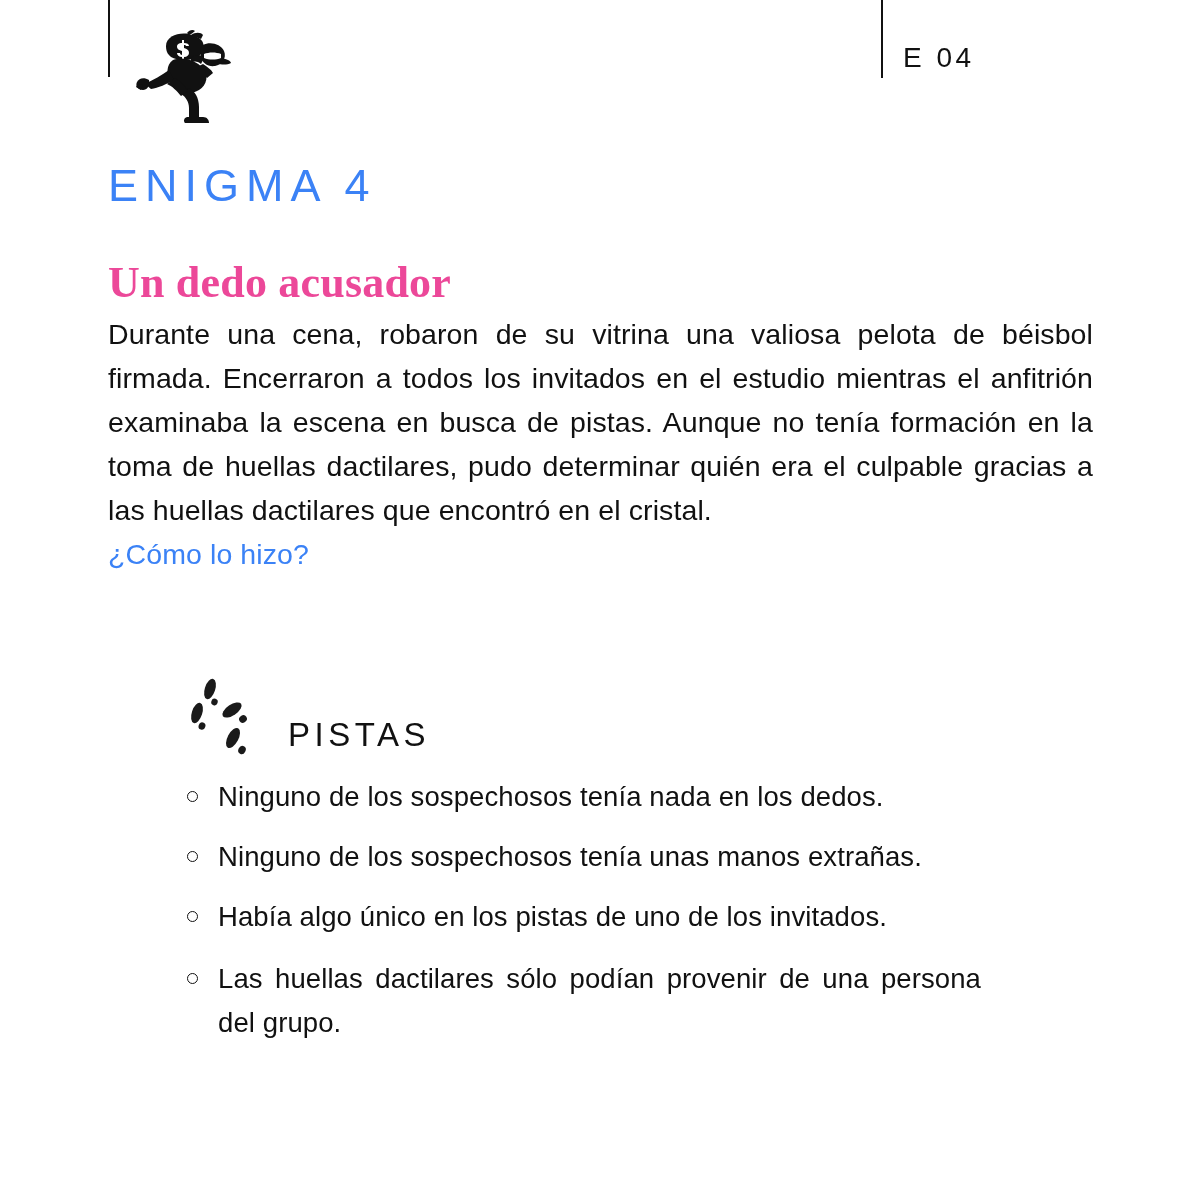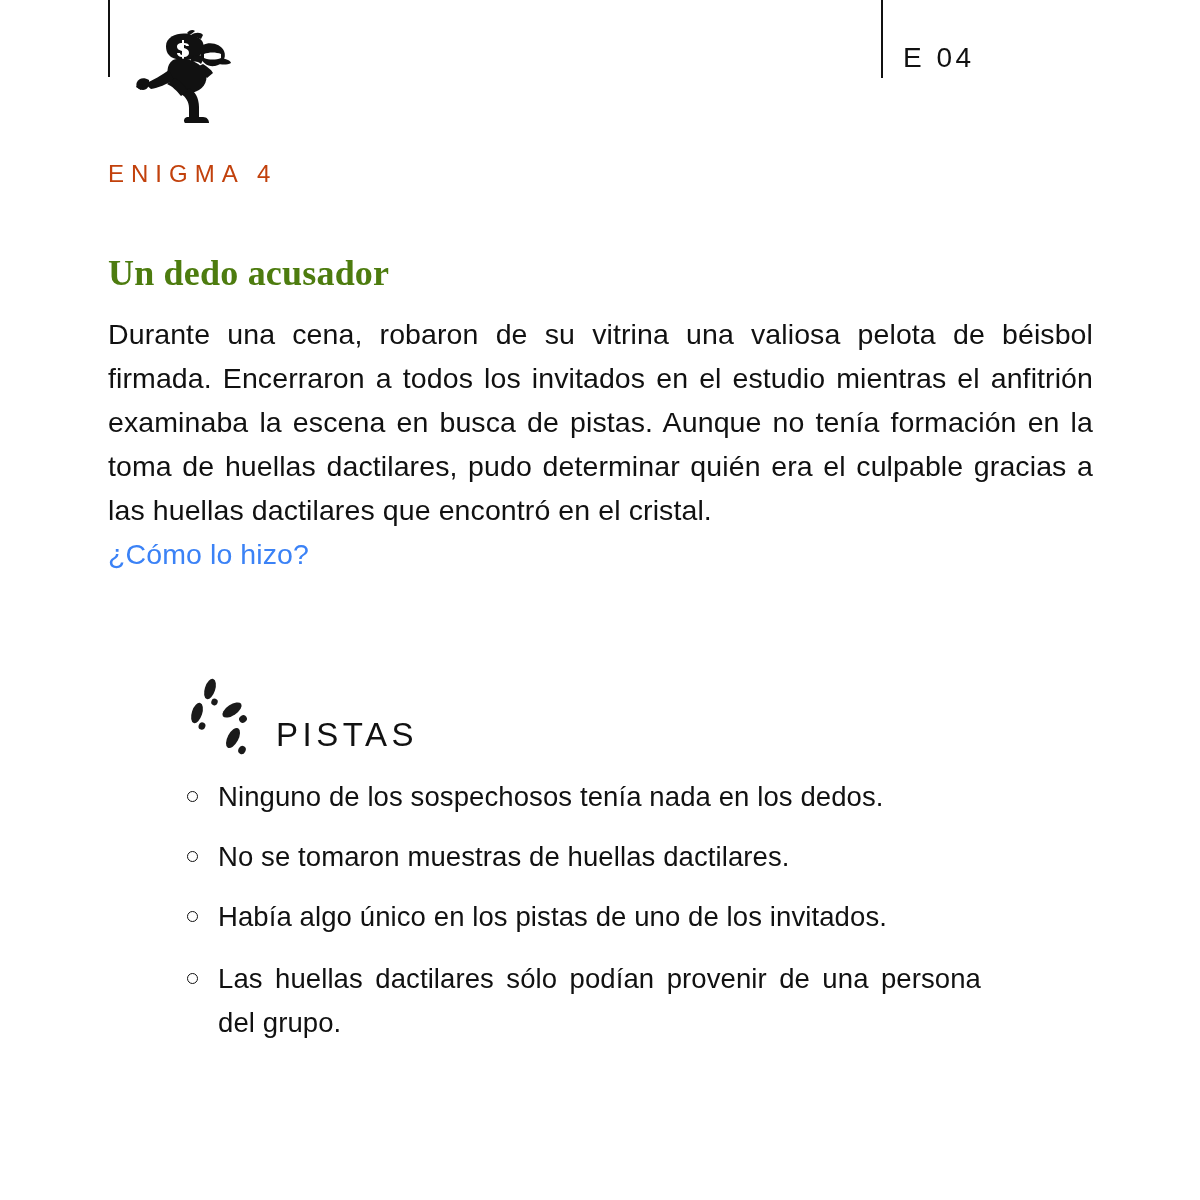--- a/index.html
+++ b/index.html
@@ -64,35 +64,35 @@
     color: #111111;
     font-weight: 400;
     white-space: nowrap;
   }
 
   
   .enigma-label {
     position: absolute;
     left: 108px;
     top: 160px;
-    font-size: 24px;
+    font-size: 45px;
     letter-spacing: 7px;
     font-weight: 400;
-    color: #c2410c;
+    color: #3b82f6;
     white-space: nowrap;
   }
   .puzzle-title {
     position: absolute;
     left: 108px;
     top: 228px;
     font-family: "Liberation Serif", serif;
-    font-size: 36px;
+    font-size: 44px;
     font-weight: 700;
     letter-spacing: 0.2px;
-    color: #4d7c0f;
+    color: #ec4899;
     white-space: nowrap;
   }
 
   
   .body-block {
     position: absolute;
     left: 108px;
     top: 312px;
     width: 985px;
   }
@@ -114,21 +114,21 @@
     letter-spacing: 0.1px;
   }
 
   
   .clues-head {
     position: absolute;
     left: 188px;
     top: 676px;
     display: flex;
     align-items: center;
-    gap: 12px;
+    gap: 24px;
   }
   .footsteps-icon { width: 76px; height: 84px; display: block; }
   .footsteps-icon svg { display: block; width: 76px; height: 84px; }
   .clues-title {
     font-size: 33px;
     letter-spacing: 4.5px;
     font-weight: 400;
     color: #111111;
     white-space: nowrap;
     padding-top: 34px;
@@ -246,21 +246,21 @@
     <span class="clues-title">PISTAS</span>
   </div>
 
   <ul class="clues-list">
     <li class="clue-item">
       <span class="clue-bullet"></span>
       <span>Ninguno de los sospechosos tenía nada en los dedos.</span>
     </li>
     <li class="clue-item">
       <span class="clue-bullet"></span>
-      <span>No se tomaron muestras de huellas dactilares.</span>
+      <span>Ninguno de los sospechosos tenía unas manos extrañas.</span>
     </li>
     <li class="clue-item">
       <span class="clue-bullet"></span>
       <span>Había algo único en los pistas de uno de los invitados.</span>
     </li>
     <li class="clue-item">
       <span class="clue-bullet"></span>
       <span>Las huellas dactilares sólo podían provenir de una persona del grupo.</span>
     </li>
   </ul>

